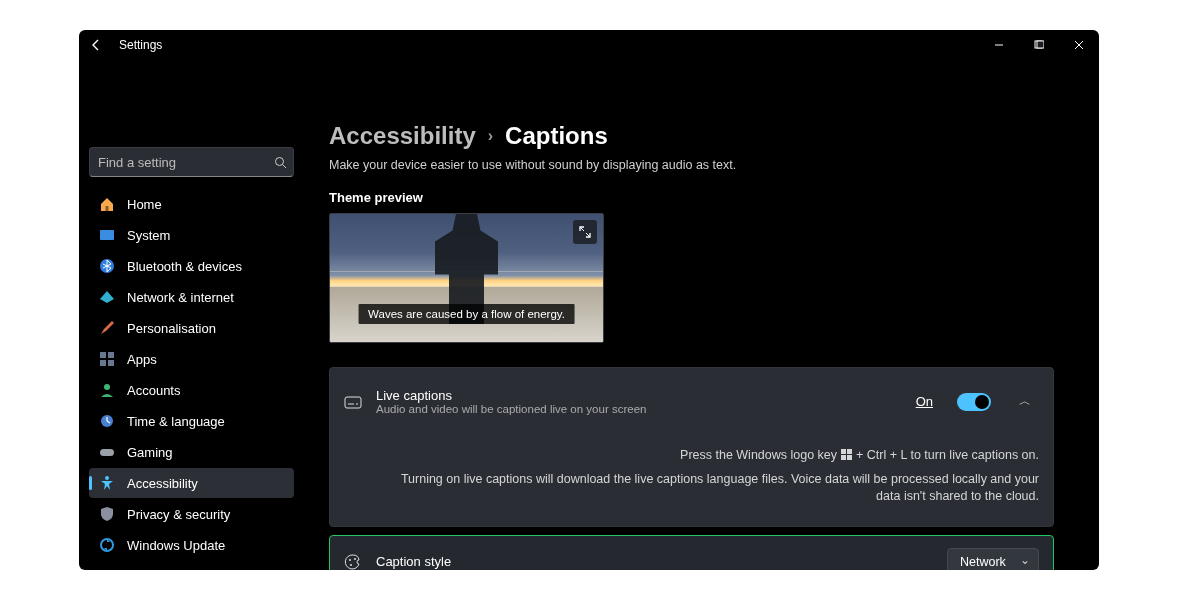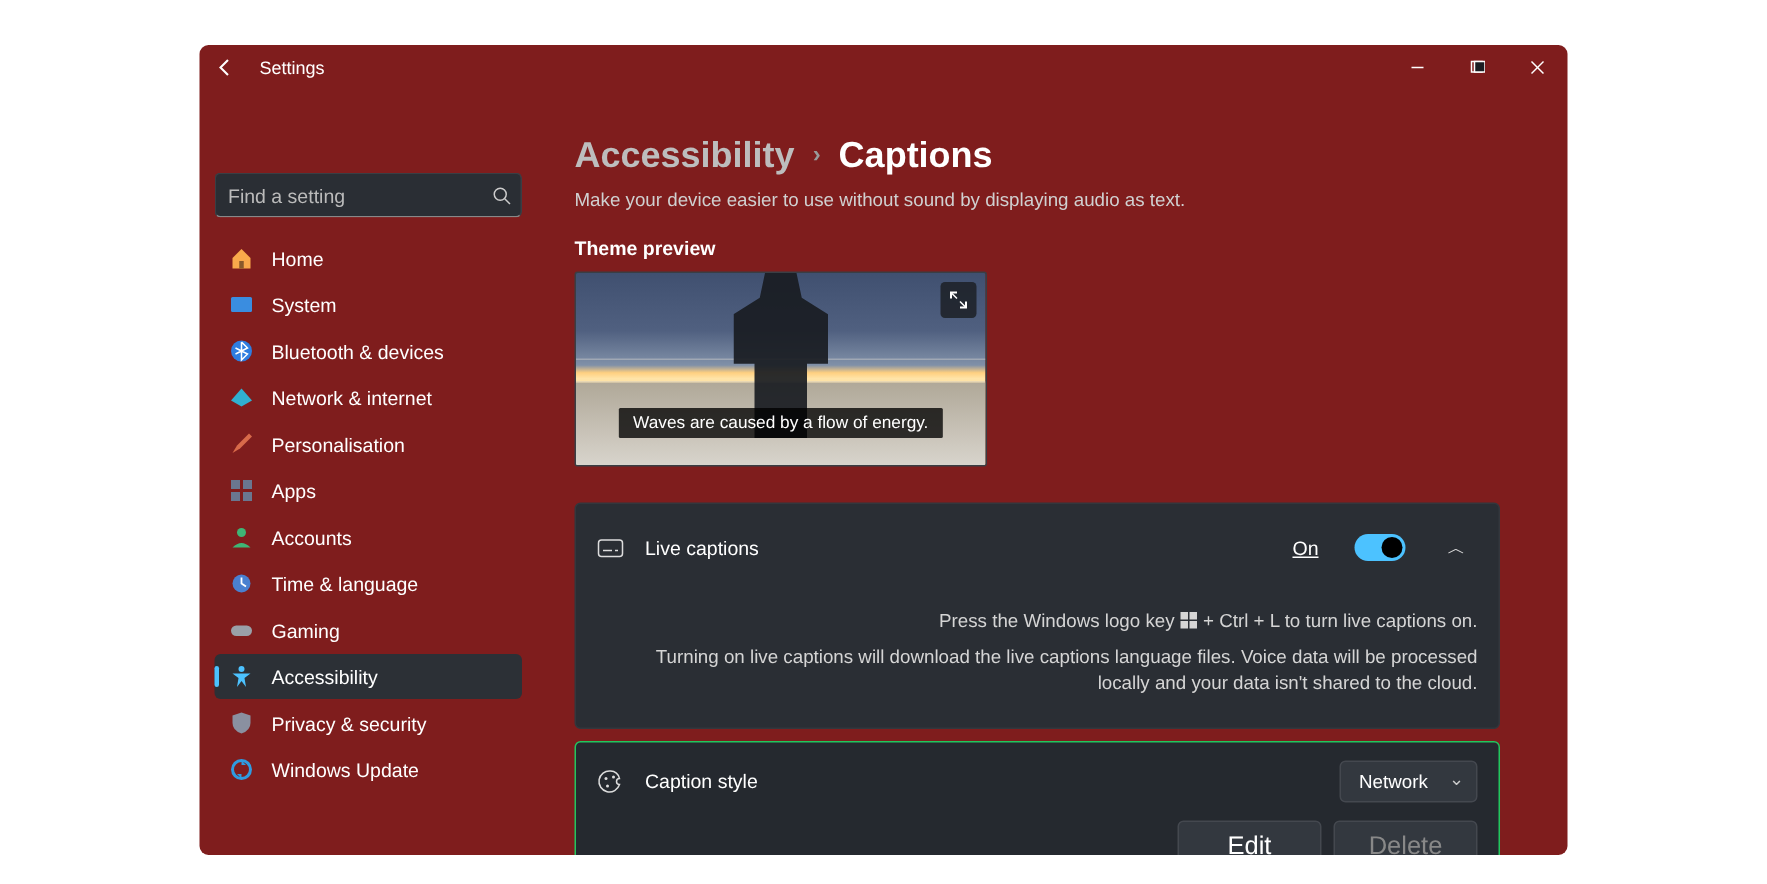--- a/index.html
+++ b/index.html
@@ -5,29 +5,30 @@
 * { margin: 0; padding: 0; box-sizing: border-box; }
 body {
   background: #fff;
   font-family: "Segoe UI", sans-serif;
   display: flex;
   justify-content: center;
   align-items: flex-start;
   padding: 30px 0;
 }
 .window {
-  width: 912px;
+  width: 1020px;
   height: 540px;
-  background: #7f1d1d;
+  background: #000000;
   color: #fff;
   border-radius: 6px;
   overflow: hidden;
   position: relative;
   display: flex;
   flex-direction: column;
+  gap: 32px;
 }
 .titlebar {
   height: 30px;
   display: flex;
   align-items: center;
   padding: 0 10px;
   font-size: 12px;
   color: #fff;
 }
 .titlebar .back { width: 20px; text-align: center; font-size: 14px; cursor: pointer; }
@@ -295,20 +296,21 @@
         <div class="card-header">
           <span class="hicon">
             <svg width="18" height="18" viewBox="0 0 18 18">
                 <rect x="1" y="4" width="16" height="11" rx="2" stroke="#ddd" fill="none"></rect>
                 <line x1="4" y1="11" x2="10" y2="11" stroke="#ddd"></line>
                 <line x1="12" y1="11" x2="14" y2="11" stroke="#ddd"></line>
               </svg>
           </span>
           <div class="htexts">
             <div class="htitle">Live captions</div>
+            <div class="hsub">Audio and video will be captioned live on your screen</div>
           </div>
           <span class="state">On</span>
           <div class="toggle"></div>
           <div class="chev">︿</div>
         </div>
         <div class="card-body">
           <p>
             <span>Press the Windows logo key </span><span class="winkey"><span></span><span></span><span></span><span></span></span><span> + Ctrl + L to turn live captions on.</span>
           </p>
           <p>Turning on live captions will download the live captions language files. Voice data will be processed locally and your data isn't shared to the cloud.</p>

